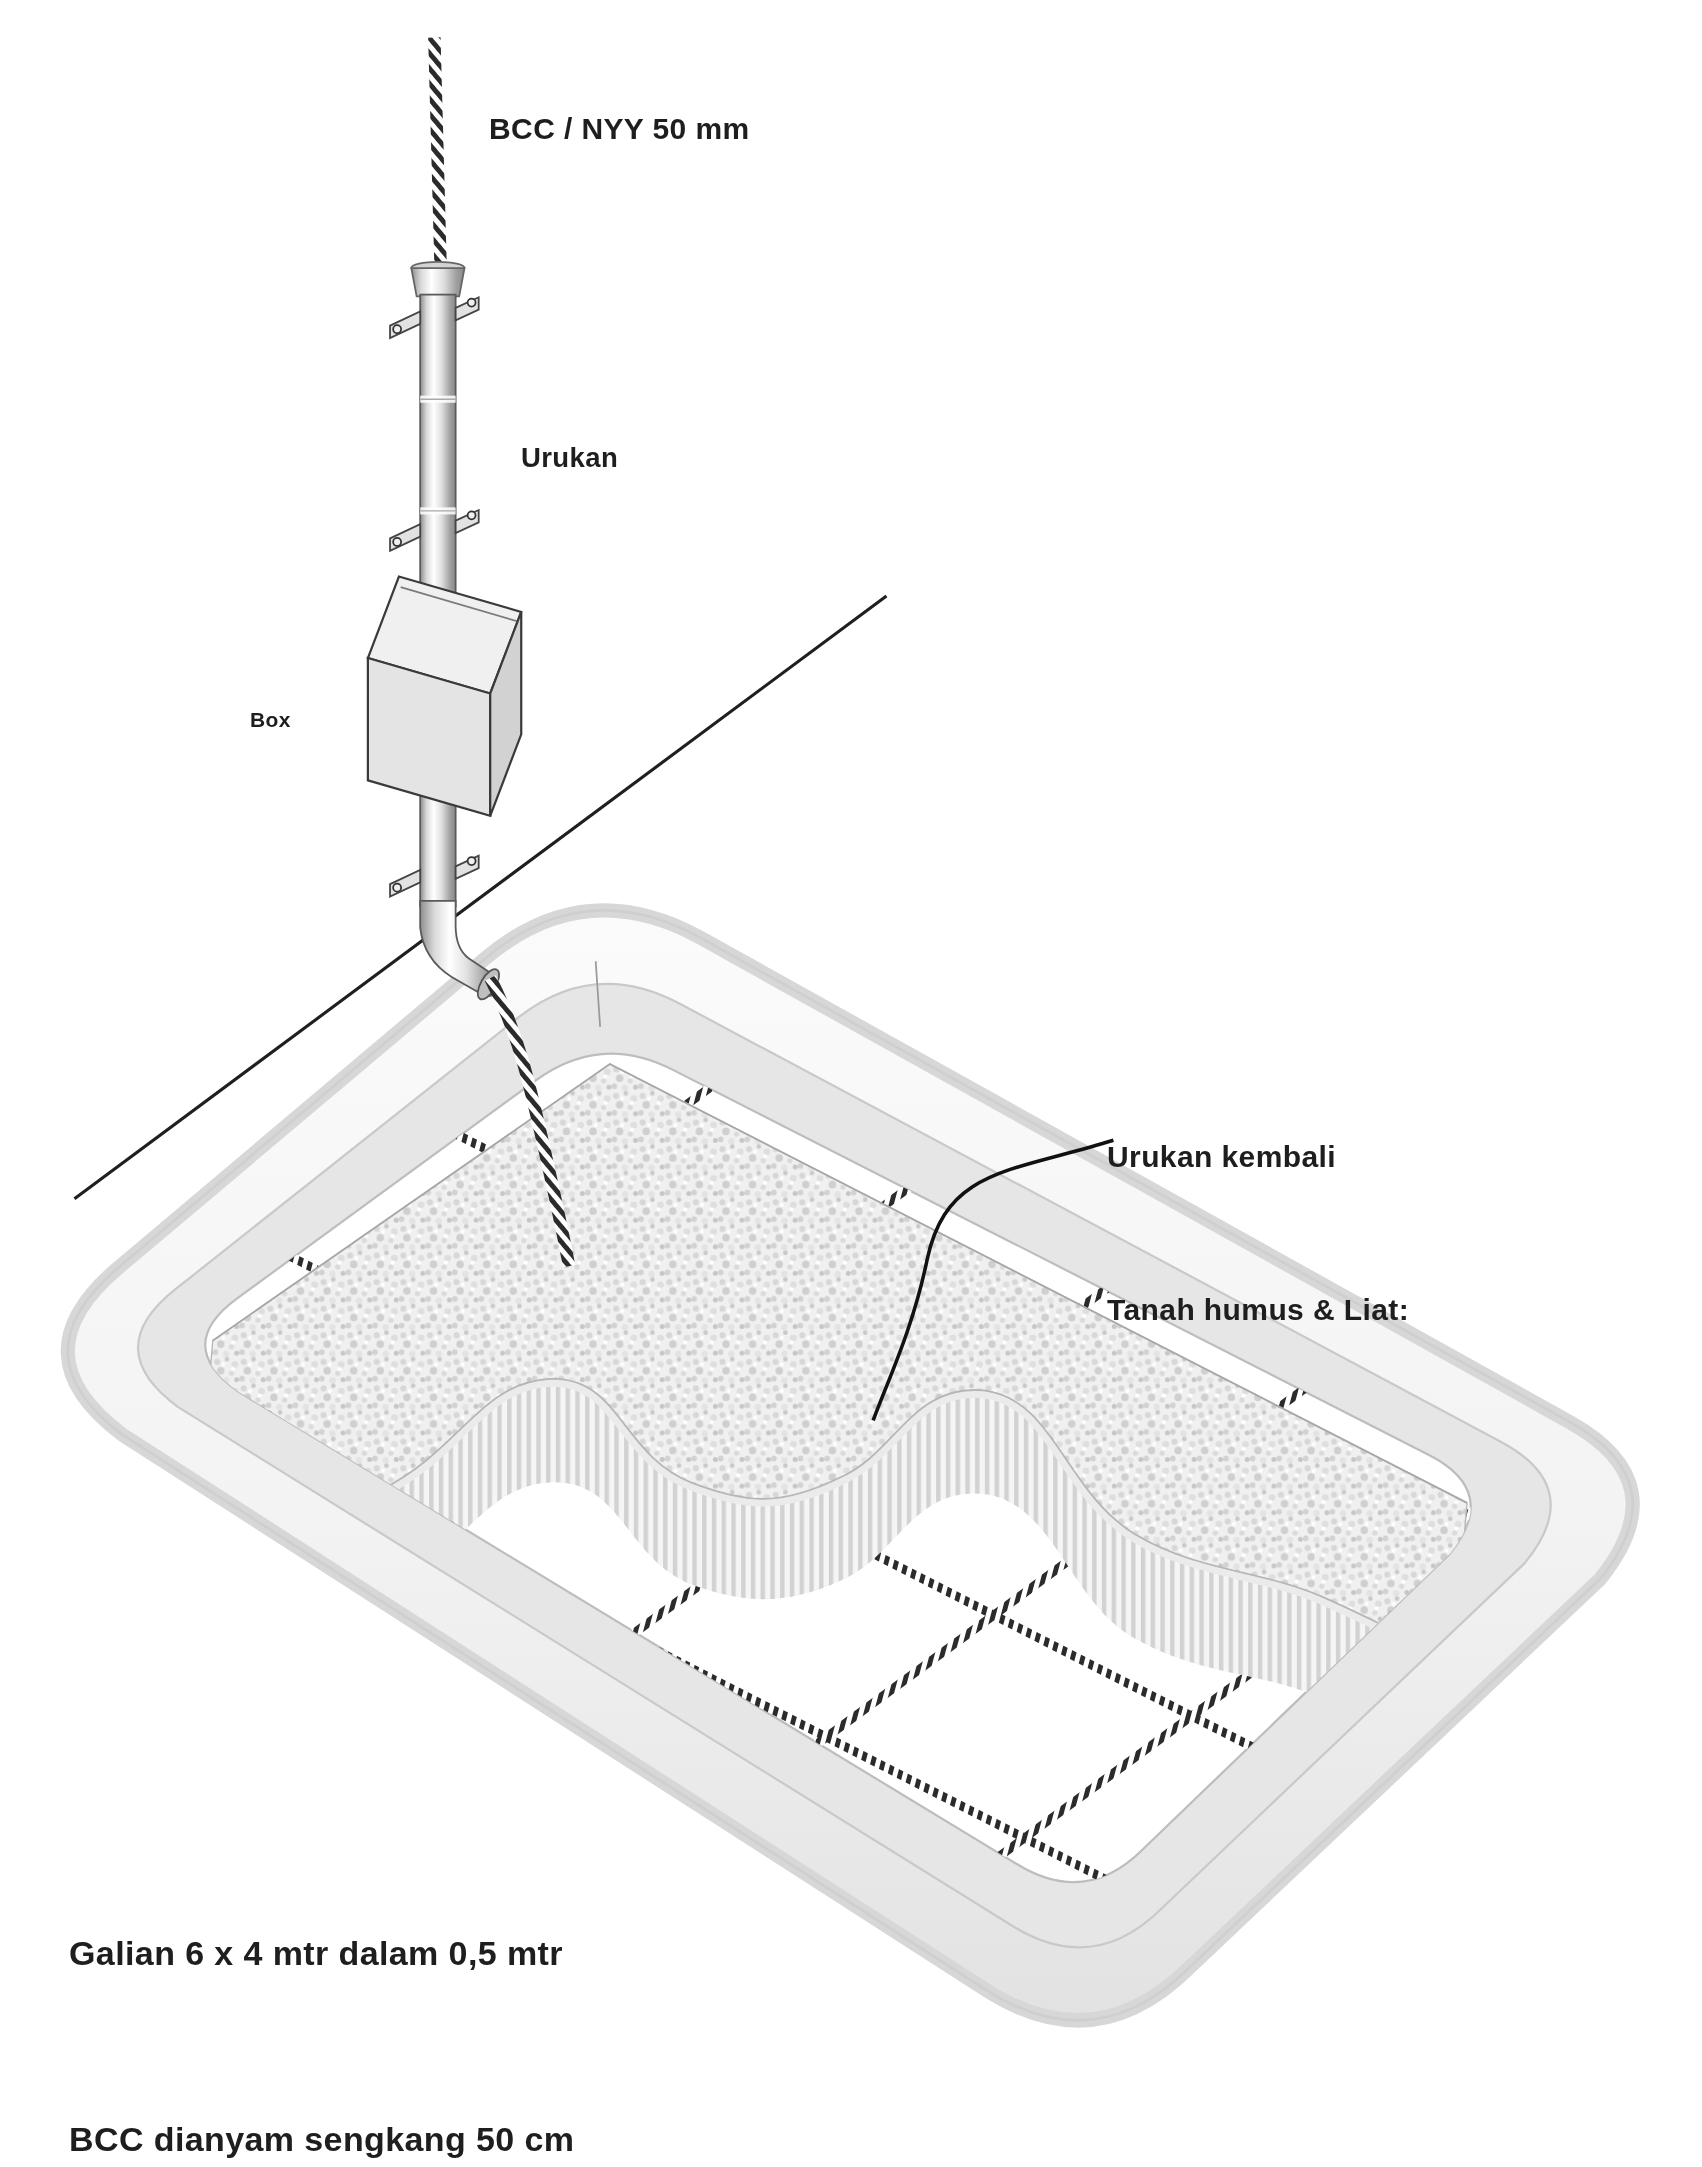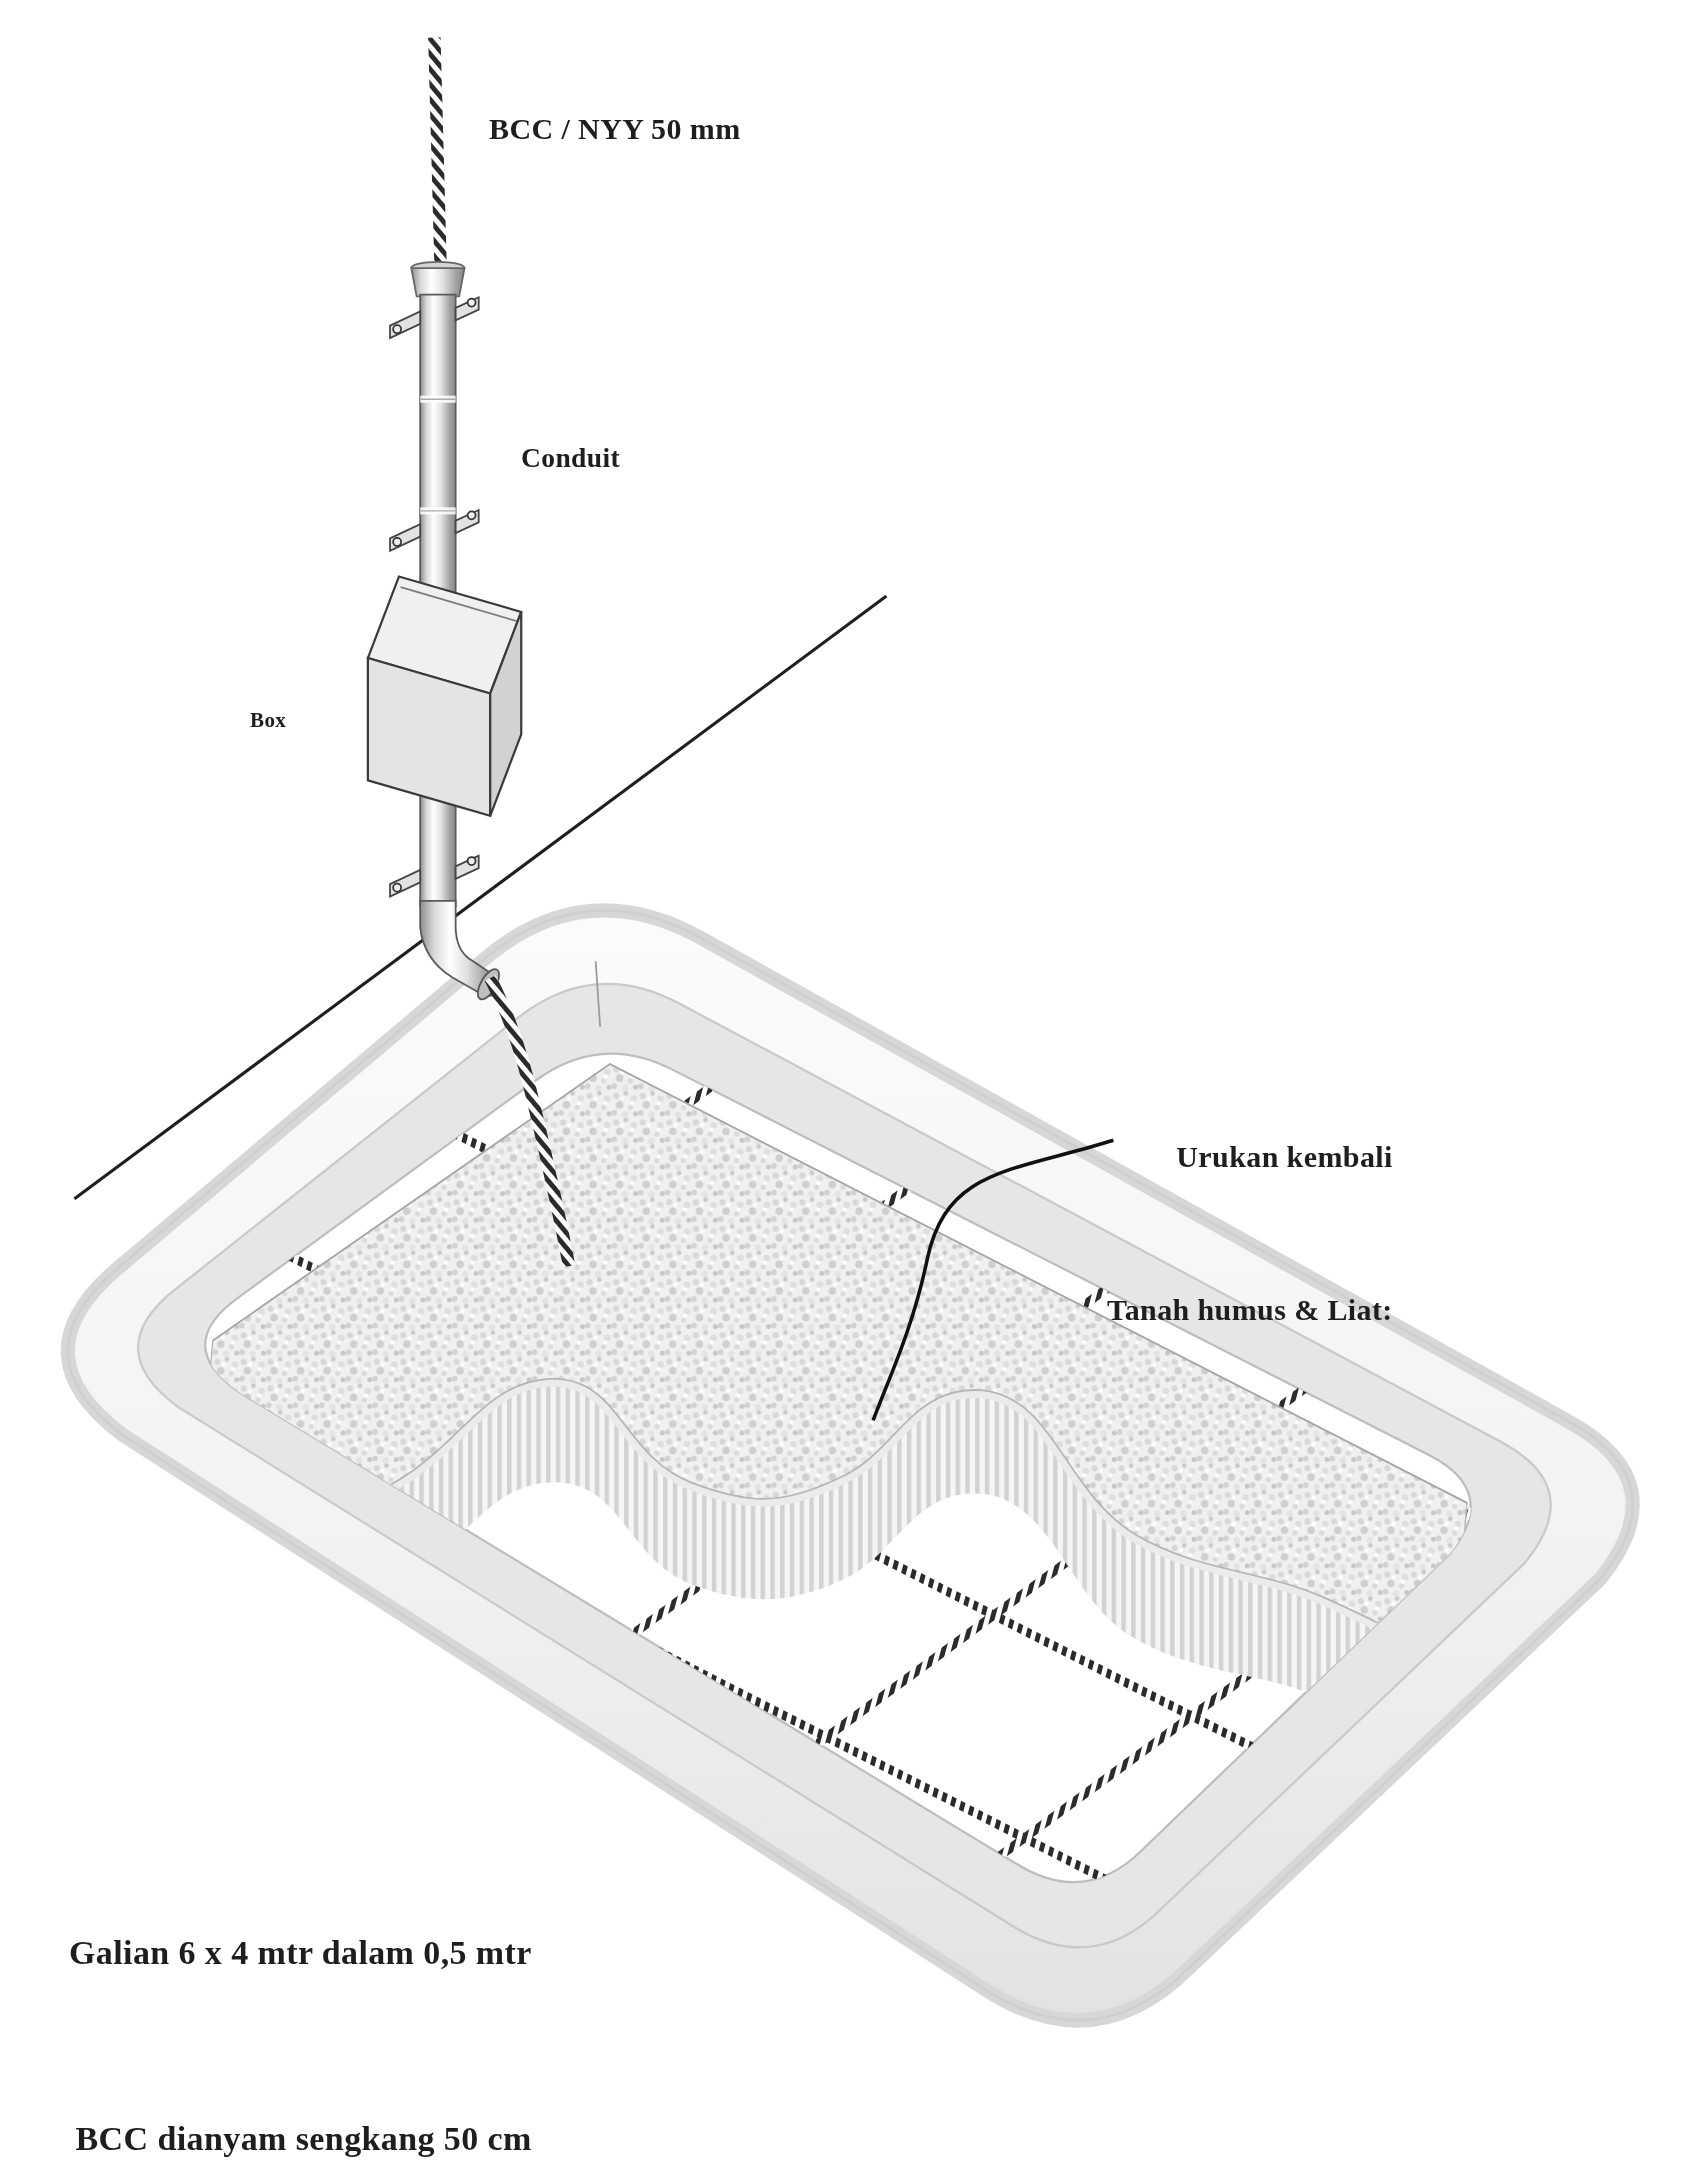--- a/index.html
+++ b/index.html
@@ -1,17 +1,17 @@
 <!DOCTYPE html>
 <html style="font-size:14px"><head>
 <meta charset="utf-8">
 <style>
   html,body{margin:0;padding:0;background:#ffffff;}
   #page{position:relative;width:1702px;height:2168px;background:#ffffff;overflow:hidden;
-        font-family:Liberation Serif, serif;text-align:right;}
+        font-family:Liberation Sans, sans-serif;}
   #scene{position:absolute;left:0;top:0;width:1702px;height:2168px;}
   .lbl{position:absolute;color:#1e1e1e;font-weight:700;white-space:pre;letter-spacing:0.4px;}
   .lbl-cable   {left:489px;top:112px;font-size:30px;}
   .lbl-conduit {left:521px;top:442px;font-size:27.5px;}
   .lbl-box     {left:250px;top:708px;font-size:21px;}
   .lbl-backfill{left:1107px;top:1029px;font-size:30px;line-height:51px;}
   .lbl-note    {left:69px;top:1798px;font-size:34px;line-height:62px;}
 </style>
 </head>
 <body>
@@ -169,21 +169,21 @@
       <g>
         <polygon points="440,997 474,981 474,995 440,1011" fill="#e2e2e2" stroke="#444" stroke-width="2"></polygon>
         <circle cx="448" cy="1001" r="4.5" fill="#f0f0f0" stroke="#333" stroke-width="2"></circle>
         <polygon points="514,977 540,965 540,979 514,991" fill="#e2e2e2" stroke="#444" stroke-width="2"></polygon>
         <circle cx="532" cy="971" r="4.5" fill="#f0f0f0" stroke="#333" stroke-width="2"></circle>
       </g>
     </g>
   </svg>
 
   <div class="lbl lbl-cable">BCC / NYY 50 mm</div>
-  <div class="lbl lbl-conduit">Conduit</div>
+  <div class="lbl lbl-conduit">Urukan</div>
   <div class="lbl lbl-box">Box</div>
   <div class="lbl lbl-backfill">
     <div>Urukan kembali</div>
     <div>Tanah humus &amp; Liat:</div>
   </div>
   <div class="lbl lbl-note">
     <div>Galian 6 x 4 mtr dalam 0,5 mtr</div>
     <div>BCC dianyam sengkang 50 cm</div>
   </div>
 </div>

